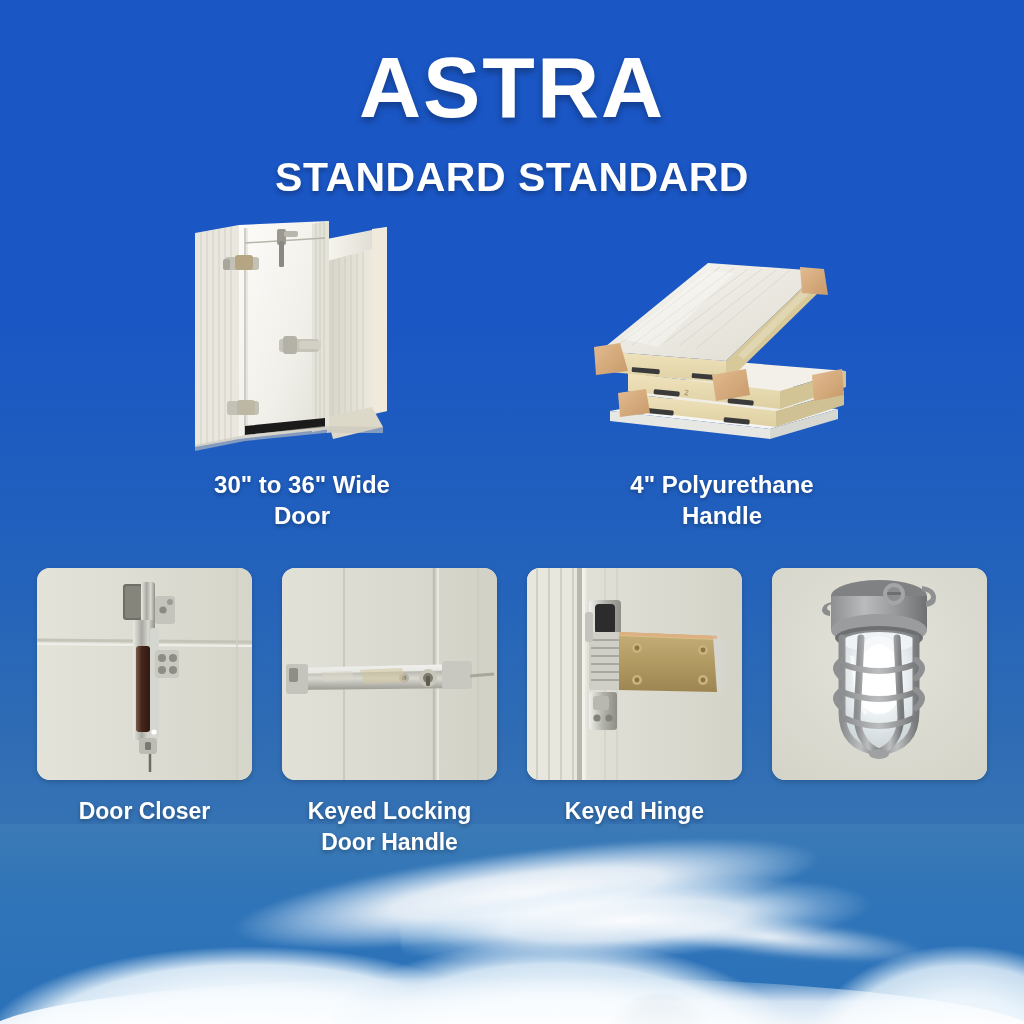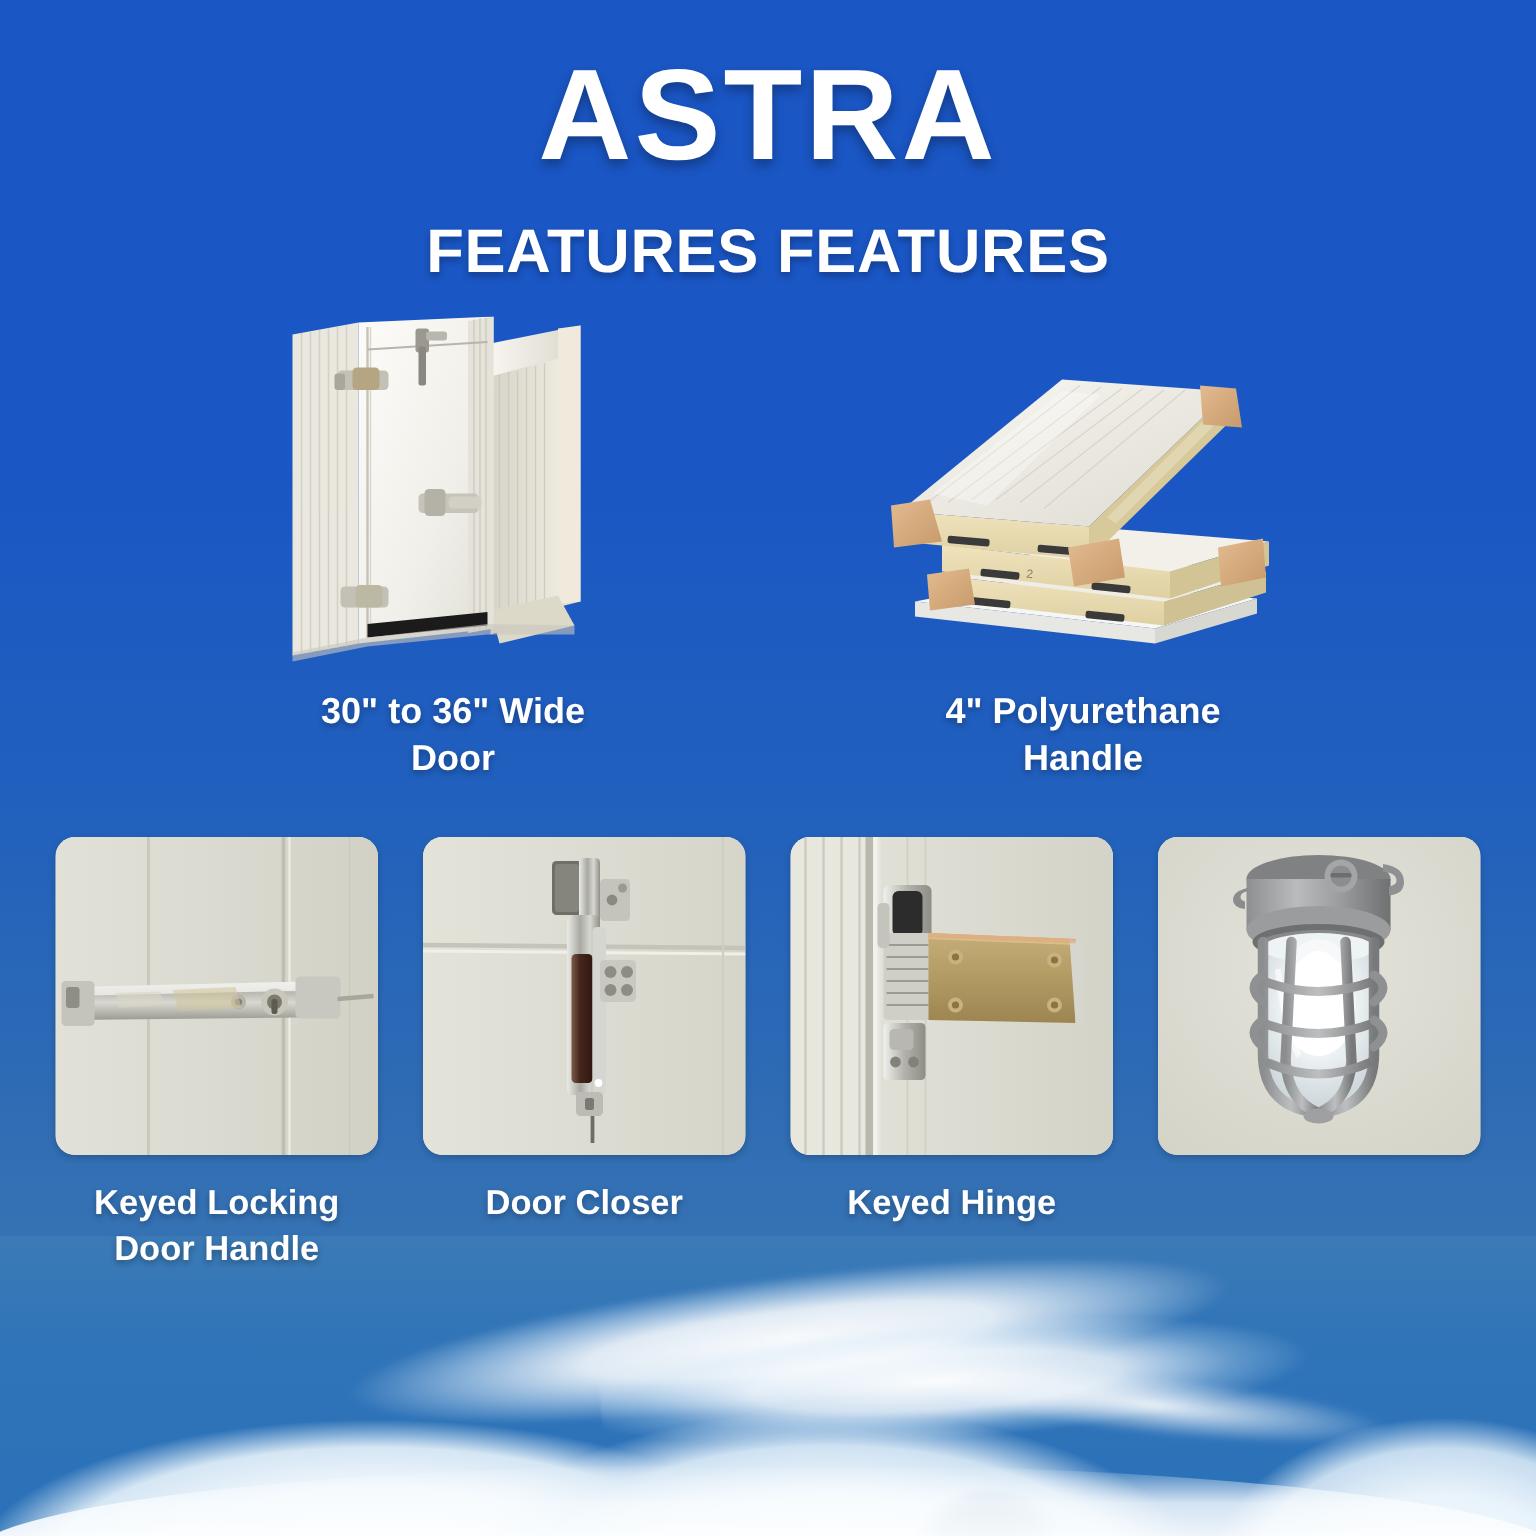--- a/index.html
+++ b/index.html
@@ -119,21 +119,21 @@
     background: linear-gradient(180deg,
         rgba(255,255,255,0) 0%,
         rgba(248,252,255,0.82) 42%,
         #ffffff 100%);
     border-radius: 50% 50% 0 0 / 100% 100% 0 0;
   }
 
   
   .header {
     position: relative;
-    padding-top: 34px;
+    padding-top: 44px;
     text-align: center;
     z-index: 3;
   }
   .brand-title {
     margin: 0;
     color: #ffffff;
     font-size: 86px;
     font-weight: bold;
     letter-spacing: 2px;
     line-height: 1.02;
@@ -204,21 +204,21 @@
     text-shadow: 0 2px 4px rgba(0,0,0,0.30);
   }
 </style>
 </head>
 <body>
 
 <div class="poster">
 
   <div class="header">
     <h1 class="brand-title">ASTRA</h1>
-    <div class="sub-title">FEATURES FEATURES</div>
+    <div class="sub-title">STANDARD STANDARD</div>
   </div>
 
   <div class="row-top">
 
     <div class="feature-top">
       <div class="photo-area">
         <svg width="230" height="232" viewBox="0 0 230 232">
           <defs>
             <linearGradient id="panelFace" x1="0" y1="0" x2="1" y2="0">
               <stop offset="0" stop-color="#f4f3ee"></stop>
@@ -381,70 +381,20 @@
       </div>
     </div>
   </div>
 
   <div class="row-bottom">
 
     <div class="feature-tile">
       <div class="tile-img">
         <svg width="215" height="212" viewBox="0 0 215 212">
           <defs>
-            <linearGradient id="wallA" x1="0" y1="0" x2="1" y2="0">
-              <stop offset="0" stop-color="#e2e1d7"></stop>
-                <stop offset="0.5" stop-color="#dbdad0"></stop>
-              <stop offset="1" stop-color="#d2d1c6"></stop>
-            </linearGradient>
-            <linearGradient id="chrome" x1="0" y1="0" x2="0" y2="1">
-              <stop offset="0" stop-color="#f3f3f0"></stop>
-                <stop offset="0.30" stop-color="#b9b9b2"></stop>
-              <stop offset="0.55" stop-color="#d9d9d2"></stop>
-                <stop offset="1" stop-color="#9a9a93"></stop>
-            </linearGradient>
-          </defs>
-          <rect width="215" height="212" fill="url(#wallA)"></rect>
-
-          <line x1="62" y1="0" x2="62" y2="212" stroke="#cac9bd" stroke-width="2"></line>
-          <line x1="152" y1="0" x2="152" y2="212" stroke="#bfbeb2" stroke-width="2.4"></line>
-          <line x1="156" y1="0" x2="156" y2="212" stroke="#eeeee8" stroke-width="1.4"></line>
-          <line x1="196" y1="0" x2="196" y2="212" stroke="#cdccc0" stroke-width="1.6"></line>
-
-          <g>
-            <path d="M8 100 L186 96 L188 120 L10 122 Z" fill="url(#chrome)"></path>
-            <path d="M8 100 L186 96 L186 102 L8 106 Z" fill="#f0f0ec" opacity="0.85"></path>
-            <rect x="4" y="96" width="22" height="30" rx="3" fill="#c4c4bc"></rect>
-            <rect x="7" y="100" width="9" height="14" rx="2" fill="#8e8e86"></rect>
-            <rect x="160" y="93" width="30" height="28" rx="3" fill="#c8c8c0"></rect>
-
-            <circle cx="146" cy="110" r="9" fill="#c9c6ba"></circle>
-            <circle cx="146" cy="110" r="5" fill="#7d7a70"></circle>
-            <rect x="144" y="108" width="4" height="10" rx="1.5" fill="#5e5b53"></rect>
-
-            <circle cx="122" cy="110" r="5" fill="#b6b3a8"></circle>
-            <circle cx="122" cy="110" r="2.4" fill="#85827a"></circle>
-
-            <path d="M78 102 L120 100 L124 114 L82 116 Z" fill="#cfc49a" opacity="0.55"></path>
-            <path d="M40 104 L70 103 L72 112 L42 114 Z" fill="#d8d4c6" opacity="0.6"></path>
-          </g>
-
-          <line x1="188" y1="108" x2="212" y2="106" stroke="#a8a79c" stroke-width="3"></line>
-        </svg>
-      </div>
-      <div class="cap-bottom">
-        <div>Keyed Locking</div>
-        <div>Door Handle</div>
-      </div>
-    </div>
-
-    <div class="feature-tile">
-      <div class="tile-img">
-        <svg width="215" height="212" viewBox="0 0 215 212">
-          <defs>
             <linearGradient id="wallB" x1="0" y1="0" x2="1" y2="0">
               <stop offset="0" stop-color="#e4e3da"></stop>
                 <stop offset="1" stop-color="#d6d5ca"></stop>
             </linearGradient>
             <linearGradient id="chrome2" x1="0" y1="0" x2="1" y2="0">
               <stop offset="0" stop-color="#eaeae6"></stop>
                 <stop offset="0.4" stop-color="#a9a9a2"></stop>
               <stop offset="0.7" stop-color="#d8d8d2"></stop>
                 <stop offset="1" stop-color="#8f8f88"></stop>
             </linearGradient>
@@ -485,20 +435,70 @@
             <circle cx="136" cy="102" r="4" fill="#8d8d85"></circle>
           </g>
 
           <rect x="102" y="170" width="18" height="16" rx="3" fill="#bcbcb4"></rect>
           <rect x="108" y="174" width="6" height="8" rx="1.5" fill="#7a7a72"></rect>
           <line x1="113" y1="186" x2="113" y2="204" stroke="#6d6d66" stroke-width="2.5"></line>
         </svg>
       </div>
       <div class="cap-bottom">
         <div>Door Closer</div>
+      </div>
+    </div>
+
+    <div class="feature-tile">
+      <div class="tile-img">
+        <svg width="215" height="212" viewBox="0 0 215 212">
+          <defs>
+            <linearGradient id="wallA" x1="0" y1="0" x2="1" y2="0">
+              <stop offset="0" stop-color="#e2e1d7"></stop>
+                <stop offset="0.5" stop-color="#dbdad0"></stop>
+              <stop offset="1" stop-color="#d2d1c6"></stop>
+            </linearGradient>
+            <linearGradient id="chrome" x1="0" y1="0" x2="0" y2="1">
+              <stop offset="0" stop-color="#f3f3f0"></stop>
+                <stop offset="0.30" stop-color="#b9b9b2"></stop>
+              <stop offset="0.55" stop-color="#d9d9d2"></stop>
+                <stop offset="1" stop-color="#9a9a93"></stop>
+            </linearGradient>
+          </defs>
+          <rect width="215" height="212" fill="url(#wallA)"></rect>
+
+          <line x1="62" y1="0" x2="62" y2="212" stroke="#cac9bd" stroke-width="2"></line>
+          <line x1="152" y1="0" x2="152" y2="212" stroke="#bfbeb2" stroke-width="2.4"></line>
+          <line x1="156" y1="0" x2="156" y2="212" stroke="#eeeee8" stroke-width="1.4"></line>
+          <line x1="196" y1="0" x2="196" y2="212" stroke="#cdccc0" stroke-width="1.6"></line>
+
+          <g>
+            <path d="M8 100 L186 96 L188 120 L10 122 Z" fill="url(#chrome)"></path>
+            <path d="M8 100 L186 96 L186 102 L8 106 Z" fill="#f0f0ec" opacity="0.85"></path>
+            <rect x="4" y="96" width="22" height="30" rx="3" fill="#c4c4bc"></rect>
+            <rect x="7" y="100" width="9" height="14" rx="2" fill="#8e8e86"></rect>
+            <rect x="160" y="93" width="30" height="28" rx="3" fill="#c8c8c0"></rect>
+
+            <circle cx="146" cy="110" r="9" fill="#c9c6ba"></circle>
+            <circle cx="146" cy="110" r="5" fill="#7d7a70"></circle>
+            <rect x="144" y="108" width="4" height="10" rx="1.5" fill="#5e5b53"></rect>
+
+            <circle cx="122" cy="110" r="5" fill="#b6b3a8"></circle>
+            <circle cx="122" cy="110" r="2.4" fill="#85827a"></circle>
+
+            <path d="M78 102 L120 100 L124 114 L82 116 Z" fill="#cfc49a" opacity="0.55"></path>
+            <path d="M40 104 L70 103 L72 112 L42 114 Z" fill="#d8d4c6" opacity="0.6"></path>
+          </g>
+
+          <line x1="188" y1="108" x2="212" y2="106" stroke="#a8a79c" stroke-width="3"></line>
+        </svg>
+      </div>
+      <div class="cap-bottom">
+        <div>Keyed Locking</div>
+        <div>Door Handle</div>
       </div>
     </div>
 
     <div class="feature-tile">
       <div class="tile-img">
         <svg width="215" height="212" viewBox="0 0 215 212">
           <defs>
             <linearGradient id="wallC" x1="0" y1="0" x2="1" y2="0">
               <stop offset="0" stop-color="#e6e5dc"></stop>
                 <stop offset="1" stop-color="#d4d3c8"></stop>

